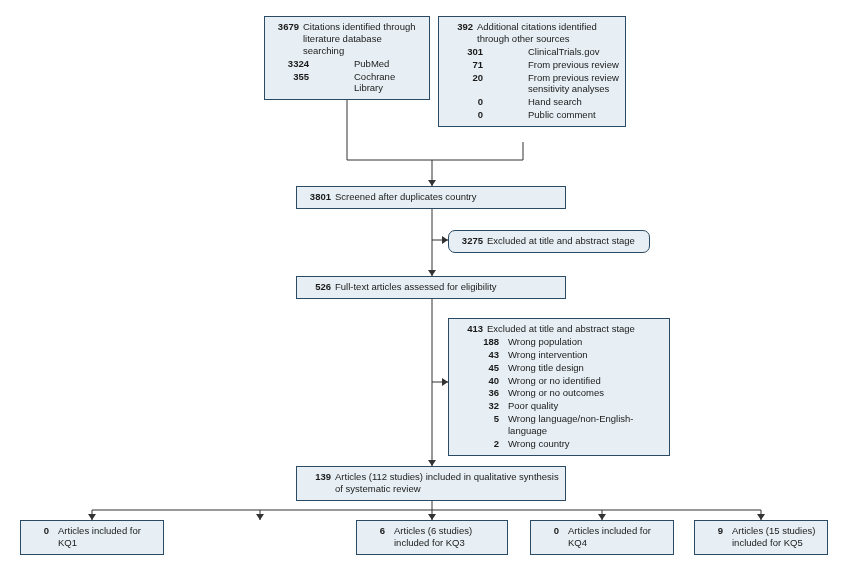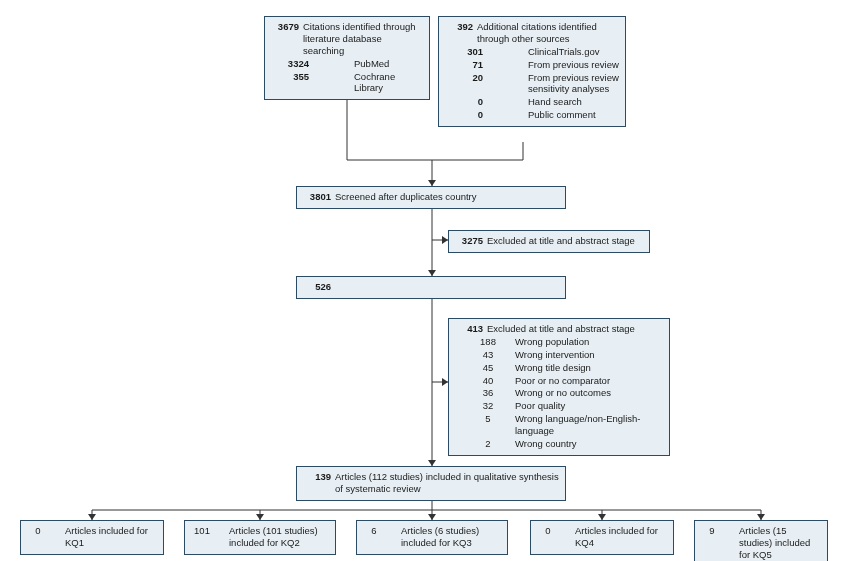--- a/index.html
+++ b/index.html
@@ -31,24 +31,24 @@
     margin: 0 0 1px 0;
   }
   .num {
     font-weight: bold;
     width: 28px;
     text-align: right;
     padding-right: 4px;
     flex-shrink: 0;
   }
   .numw {
-    font-weight: normal;
+    font-weight: bold;
     width: 22px;
-    text-align: center;
-    padding-right: 16px;
+    text-align: right;
+    padding-right: 9px;
     flex-shrink: 0;
   }
   .lbl {
     flex: 1;
   }
   .sub .row { padding-left: 10px; gap: 41px; }
   .sub2 .row { padding-left: 22px; }
   svg.arrows {
     position: absolute;
     left: 0; top: 0;
@@ -154,30 +154,31 @@
     </div>
   </div>
 
   <div class="box" style="left:296px; top:186px; width:270px;">
     <div class="row">
         <span class="num">3801</span>
         <span class="lbl">Screened after duplicates country</span>
       </div>
   </div>
 
-  <div class="box" style="left:448px; top:230px; width:202px;">
+  <div class="box" style="left:448px; top:230px; width:202px;border-radius:7px;">
     <div class="row">
         <span class="num">3275</span>
         <span class="lbl">Excluded at title and abstract stage</span>
       </div>
   </div>
 
   <div class="box" style="left:296px; top:276px; width:270px;">
     <div class="row">
         <span class="num">526</span>
+        <span class="lbl">Full-text articles assessed for eligibility</span>
       </div>
   </div>
 
   <div class="box" style="left:448px; top:318px; width:222px;">
     <div class="row">
         <span class="num">413</span>
         <span class="lbl">Excluded at title and abstract stage</span>
       </div>
     <div class="sub2">
       <div class="row">
@@ -187,21 +188,21 @@
       <div class="row">
           <span class="numw">43</span>
           <span class="lbl">Wrong intervention</span>
         </div>
       <div class="row">
           <span class="numw">45</span>
           <span class="lbl">Wrong title design</span>
         </div>
       <div class="row">
           <span class="numw">40</span>
-          <span class="lbl">Poor or no comparator</span>
+          <span class="lbl">Wrong or no identified</span>
         </div>
       <div class="row">
           <span class="numw">36</span>
           <span class="lbl">Wrong or no outcomes</span>
         </div>
       <div class="row">
           <span class="numw">32</span>
           <span class="lbl">Poor quality</span>
         </div>
       <div class="row">
@@ -221,26 +222,20 @@
         <span class="lbl">Articles (112 studies) included in qualitative synthesis of systematic review</span>
       </div>
   </div>
 
   <div class="box" style="left:20px; top:520px; width:144px;">
     <div class="row">
         <span class="numw">0</span>
         <span class="lbl">Articles included for KQ1</span>
       </div>
   </div>
-  <div class="box" style="left:184px; top:520px; width:152px;">
-    <div class="row">
-        <span class="numw">101</span>
-        <span class="lbl">Articles (101 studies) included for KQ2</span>
-      </div>
-  </div>
   <div class="box" style="left:356px; top:520px; width:152px;">
     <div class="row">
         <span class="numw">6</span>
         <span class="lbl">Articles (6 studies) included for KQ3</span>
       </div>
   </div>
   <div class="box" style="left:530px; top:520px; width:144px;">
     <div class="row">
         <span class="numw">0</span>
         <span class="lbl">Articles included for KQ4</span>

